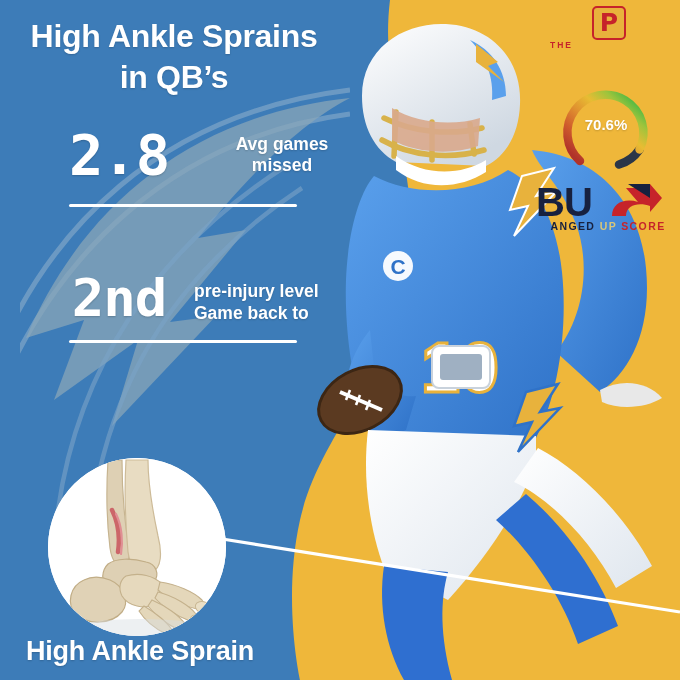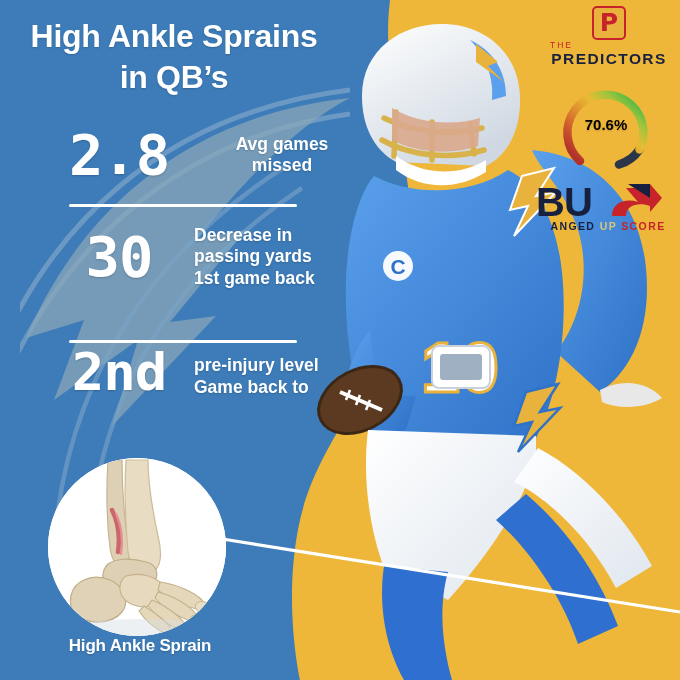--- a/index.html
+++ b/index.html
@@ -132,21 +132,21 @@
     color: #c6232a;
     font-size: 25px;
     font-weight: bold;
     font-family: "DejaVu Sans", sans-serif;
     line-height: 1;
     margin-top: -2px;
   }
   .pl-the {
     color: #c6232a;
     font-size: 8.5px;
-    font-weight: normal;
+    font-weight: bold;
     letter-spacing: 2px;
     line-height: 1;
     text-align: left;
     padding-left: 4px;
   }
   .pl-name {
     color: #17213f;
     font-size: 15.5px;
     font-weight: bold;
     letter-spacing: 1.4px;
@@ -157,21 +157,21 @@
   .gauge {
     position: absolute;
     right: 25px; top: 78px;
     width: 98px; height: 98px;
   }
   .gauge-value {
     position: absolute;
     left: 0; top: 38px;
     width: 98px;
     text-align: center;
-    color: #000000;
+    color: #ffffff;
     font-size: 15px;
     font-weight: bold;
     text-shadow: 0 1px 2px rgba(0,0,0,0.18);
   }
 
   
   .bus-logo {
     position: absolute;
     right: 14px; top: 176px;
     width: 136px; height: 66px;
@@ -207,21 +207,21 @@
     width: 680px; height: 680px;
     pointer-events: none;
   }
 
   .anatomy-caption {
     position: absolute;
     left: 10px; top: 636px;
     width: 260px;
     text-align: center;
     color: #ffffff;
-    font-size: 17px;
+    font-size: 27px;
     font-weight: bold;
     letter-spacing: -0.2px;
     text-shadow: 0 1px 2px rgba(0,0,0,0.18);
   }
 </style>
 </head>
 <body>
 
 <div id="infographic">
 
@@ -339,47 +339,38 @@
     <div class="stat-row r1">
       <div class="stat-value big">2.8</div>
       <div class="stat-label center">
         <div>Avg games</div>
         <div>missed</div>
       </div>
     </div>
 
     <div class="divider d1"></div>
 
-    <div class="stat-row r2">
-      <div class="stat-value big">30</div>
-      <div class="stat-label">
-        <div>Decrease in</div>
-        <div>passing yards</div>
-        <div>1st game back</div>
-      </div>
-    </div>
 
     <div class="divider d2"></div>
 
     <div class="stat-row r3">
       <div class="stat-value">2nd</div>
       <div class="stat-label">
         <div>pre-injury level</div>
         <div>Game back to</div>
       </div>
     </div>
 
   </div>
 
   <div class="predictors-logo">
     <div class="pl-mark">
       <span>P</span>
     </div>
     <div class="pl-the">THE</div>
-    <div class="pl-name">PREDICTORS</div>
   </div>
 
   <div class="gauge">
     <svg viewBox="0 0 98 98">
       <defs>
         <linearGradient id="gaugeGrad" x1="0.08" y1="0.92" x2="0.92" y2="0.12">
           <stop offset="0.00" stop-color="#b0322a"></stop>
           <stop offset="0.22" stop-color="#cf5b2c"></stop>
           <stop offset="0.44" stop-color="#e0922f"></stop>
           <stop offset="0.64" stop-color="#e8bc33"></stop>

